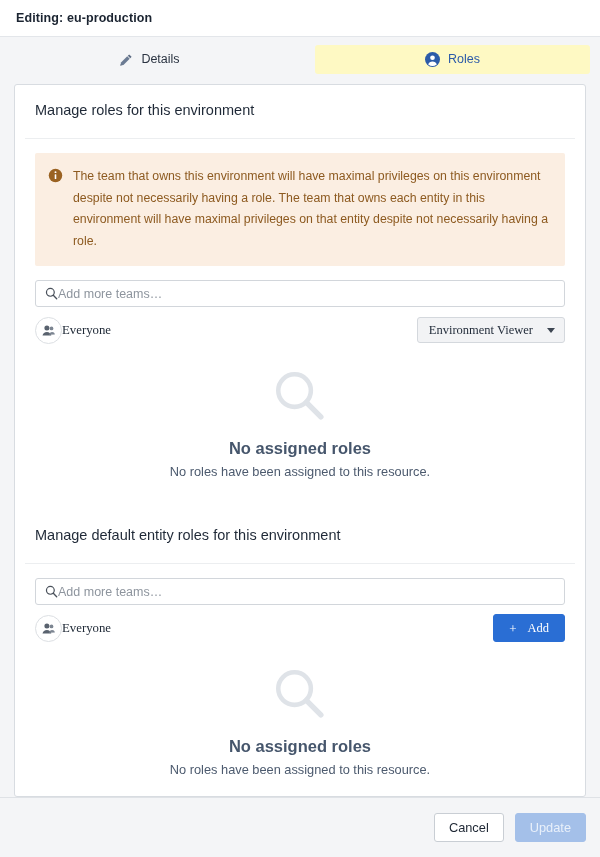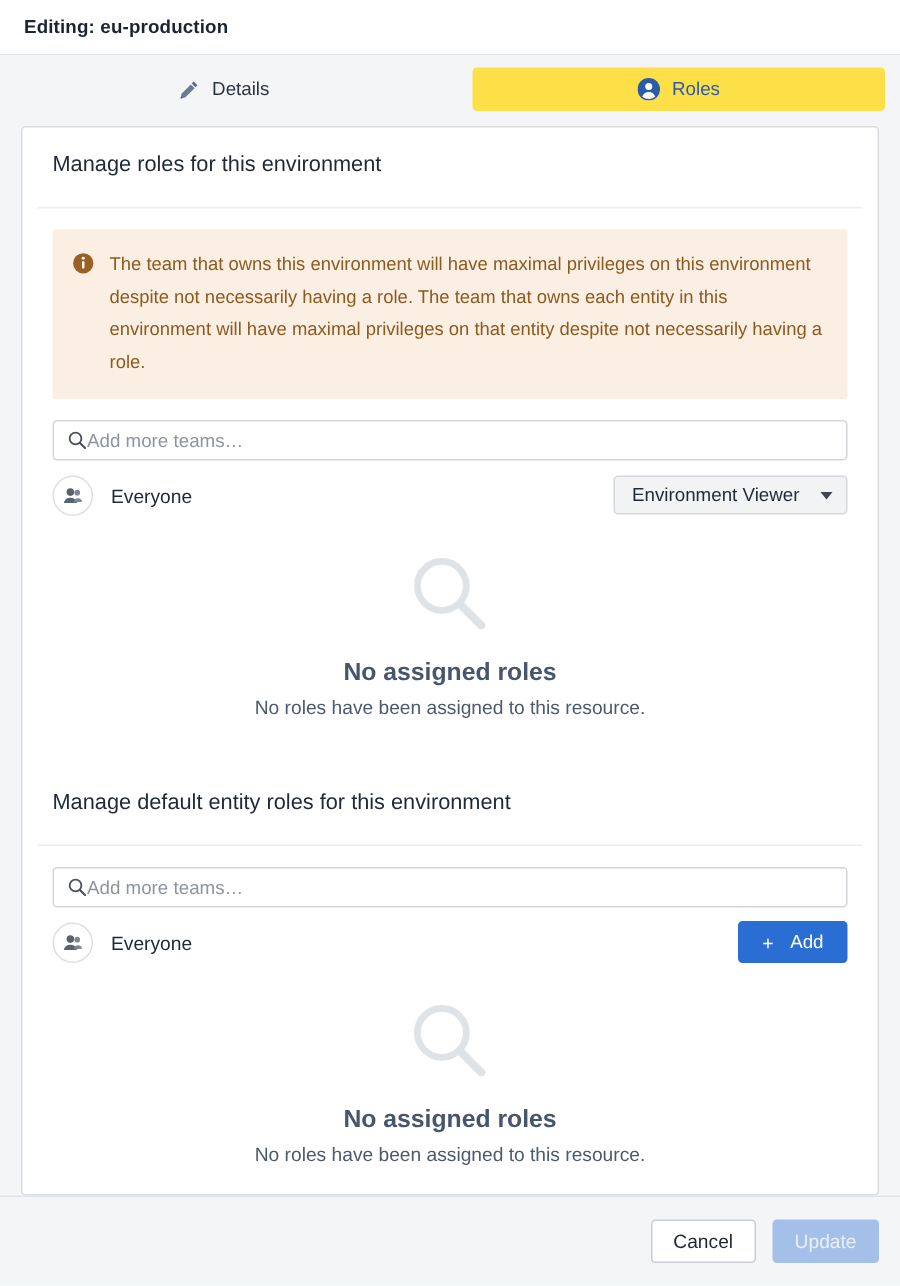--- a/index.html
+++ b/index.html
@@ -42,21 +42,21 @@
   .tab {
     height: 29px;
     display: flex; align-items: center; justify-content: center;
     gap: 8px;
     font-size: 12.5px;
     border-radius: 3px;
     cursor: pointer;
     user-select: none;
   }
   .tab-details { flex: 0 0 275px; color: #2b3442; background: transparent; }
-  .tab-roles   { flex: 0 0 275px; margin-left: 24px; color: #2c5ba8; background: #fde047; }
+  .tab-roles   { flex: 0 0 275px; margin-left: 24px; color: #2c5ba8; background: #fef9c3; }
   .tab .lbl { line-height: 1; }
 
   .pencil-icon { width: 14px; height: 14px; display: block; }
   .person-icon { width: 15px; height: 15px; display: block; }
 
   
   .card {
     margin: 0 14px;
     background: #ffffff;
     border: 1px solid #d8dce1;
@@ -109,21 +109,21 @@
     font-family: inherit; font-size: 12.5px;
     color: #2b3442; width: 100%; padding: 0;
   }
   .search input::placeholder { color: #8e959e; }
 
   
   .team-row {
     margin: 0 10px;
     height: 46px;
     display: flex; align-items: center;
-    gap: 12px;
+    font-family: Liberation Serif, serif;
   }
   .avatar {
     width: 27px; height: 27px; flex: 0 0 27px;
     border-radius: 50%;
     border: 1px solid #dcdfe3;
     background: #fff;
     display: flex; align-items: center; justify-content: center;
   }
   .avatar svg { width: 15px; height: 15px; }
   .team-name { font-size: 12.8px; color: #212b38; flex: 1 1 auto; }

